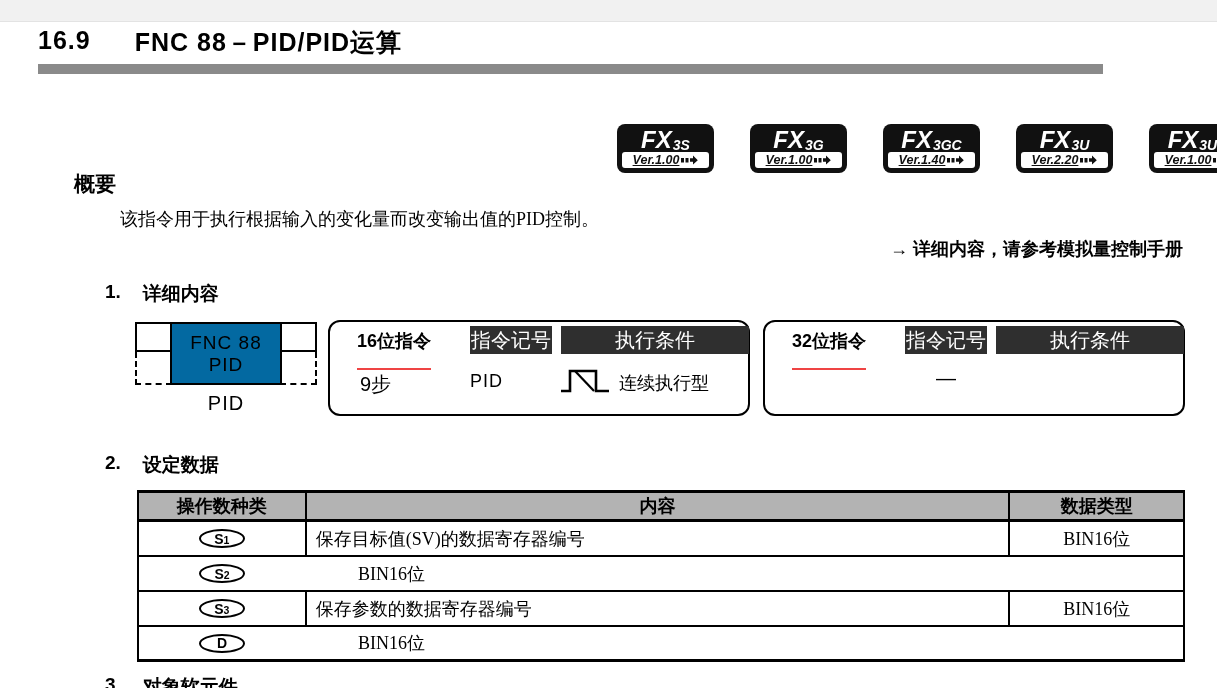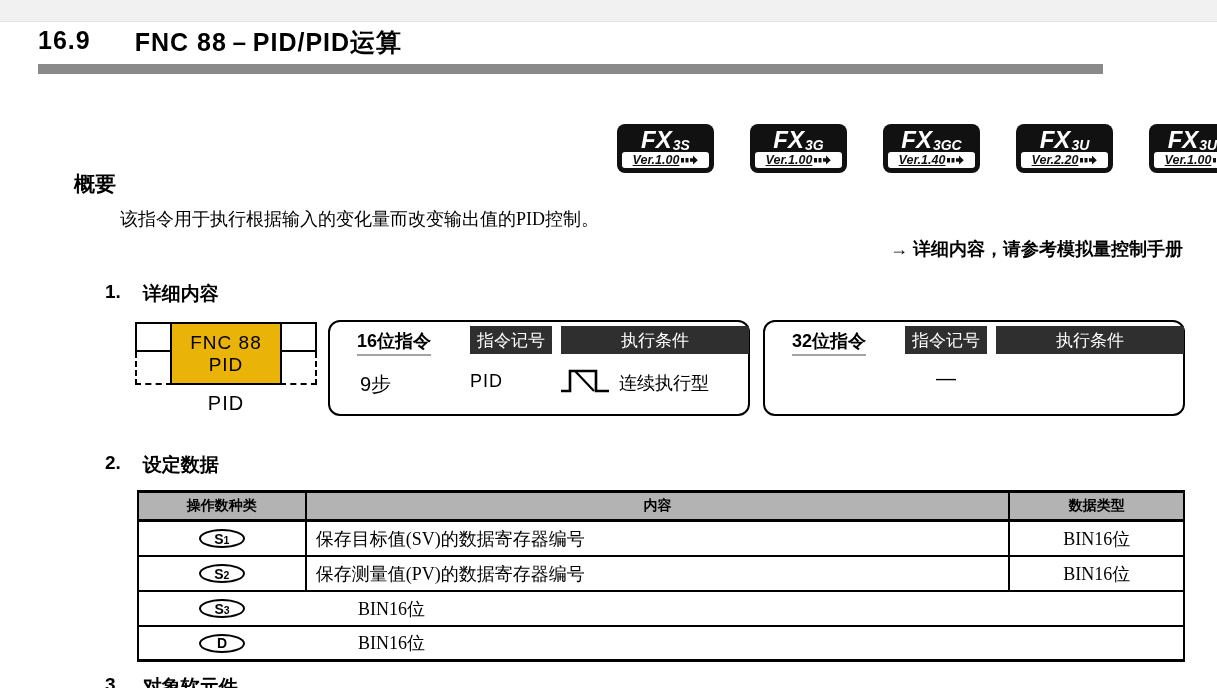--- a/index.html
+++ b/index.html
@@ -33,45 +33,45 @@
 
   
   .sec-heading { display:flex; gap:22px; font-size:19px; font-weight:bold; white-space:nowrap; }
   .sec1 { left:105px; top:281px; }
   .sec2 { left:105px; top:452px; }
   .sec3 { left:105px; top:674px; }
 
   
   .lad-tab-l { left:135px; top:322px; width:37px; height:30px; border:2px solid #000; border-right:none; background:#fff; }
   .lad-tab-r { left:280px; top:322px; width:37px; height:30px; border:2px solid #000; border-left:none; background:#fff; }
-  .lad-box { left:170px; top:322px; width:112px; height:63px; border:2px solid #000; background:#eab308;
+  .lad-box { left:170px; top:322px; width:112px; height:63px; border:2px solid #000; background:#0369a1;
              display:flex; flex-direction:column; justify-content:center; align-items:center; gap:3px;
              font-size:19px; letter-spacing:1px; line-height:1; z-index:2; }
   .lad-dash-l { left:135px; top:352px; width:37px; height:33px; border-left:2px dashed #000; border-bottom:2px dashed #000; }
   .lad-dash-r { left:280px; top:352px; width:37px; height:33px; border-right:2px dashed #000; border-bottom:2px dashed #000; }
   .lad-label { left:170px; top:392px; width:112px; text-align:center; font-size:20px; letter-spacing:1px; }
 
   
   .fmt-box { top:320px; width:422px; height:96px; border:2px solid #000; border-radius:12px; background:#fff; }
   .fmt16 { left:328px; }
   .fmt32 { left:763px; }
-  .fmt-title { position:absolute; left:27px; top:7px; font-size:18px; font-weight:bold; border-bottom:2px solid #a3a3a3; padding-bottom:1px; }
-  .fmt-hdr { position:absolute; top:4px; height:28px; background:#2f2f2f; color:#fff; font-size:17px; display:flex; align-items:center; justify-content:center; }
+  .fmt-title { position:absolute; left:27px; top:7px; font-size:18px; font-weight:bold; border-bottom:2px solid #ef4444; padding-bottom:15px; }
+  .fmt-hdr { position:absolute; top:4px; height:28px; background:#2f2f2f; color:#fff; font-size:20px; display:flex; align-items:center; justify-content:center; }
   .hdr-mnemonic { left:140px; width:82px; }
   .hdr-cond { left:231px; width:188px; }
   .fmt-steps { position:absolute; left:30px; top:49px; font-size:20px; }
   .fmt-mnemonic { position:absolute; left:140px; top:49px; font-size:18px; letter-spacing:1px; }
   .fmt-wave { position:absolute; left:229px; top:43px; }
   .fmt-cond-label { position:absolute; left:289px; top:49px; font-size:18px; }
   .fmt-dash { position:absolute; left:140px; top:45px; width:82px; text-align:center; font-size:20px; }
 
   
   .dtable { left:137px; top:490px; width:1048px; border-left:2px solid #000; border-right:2px solid #000; }
   .drow { display:flex; width:100%; }
-  .dhead { height:32px; background:#b3b3b3; border-top:3px solid #000; border-bottom:3px solid #000; font-size:14px; font-weight:bold; }
+  .dhead { height:32px; background:#b3b3b3; border-top:3px solid #000; border-bottom:3px solid #000; font-size:18px; font-weight:bold; }
   .dbody { height:35px; border-bottom:2px solid #000; font-size:18px; font-family:"Liberation Serif", serif; }
   .dbody.last { border-bottom:3px solid #000; }
   .c1 { width:166px; display:flex; align-items:center; justify-content:center; }
   .c2 { width:707px; border-left:2px solid #000; border-right:2px solid #000; display:flex; align-items:center; padding-left:9px; }
   .dhead .c2 { justify-content:center; padding-left:0; }
   .c3 { width:173px; display:flex; align-items:center; justify-content:center; }
   .operand-oval { display:inline-flex; align-items:center; justify-content:center; width:46px; height:19px;
                   border:2px solid #000; border-radius:50%; font-family:"Liberation Sans", sans-serif;
                   font-size:14px; font-weight:bold; line-height:1; background:#fff; }
   .operand-oval .sub { font-size:10.5px; margin-top:3px; }
@@ -222,30 +222,30 @@
     <div class="c2">保存目标值(SV)的数据寄存器编号</div>
     <div class="c3">BIN16位</div>
   </div>
   <div class="drow dbody">
     <div class="c1">
         <span class="operand-oval">
           <span>S</span>
           <span class="sub">2</span>
         </span>
       </div>
-    <div class="c2">保存测量值(PV)的数据寄存器编号</div>
     <div class="c3">BIN16位</div>
   </div>
   <div class="drow dbody">
     <div class="c1">
         <span class="operand-oval">
           <span>S</span>
           <span class="sub">3</span>
         </span>
       </div>
+    <div class="c2">保存参数的数据寄存器编号</div>
     <div class="c3">BIN16位</div>
   </div>
   <div class="drow dbody last">
     <div class="c1">
         <span class="operand-oval">
           <span>D</span>
           <span class="sub"></span>
         </span>
       </div>
     <div class="c3">BIN16位</div>

